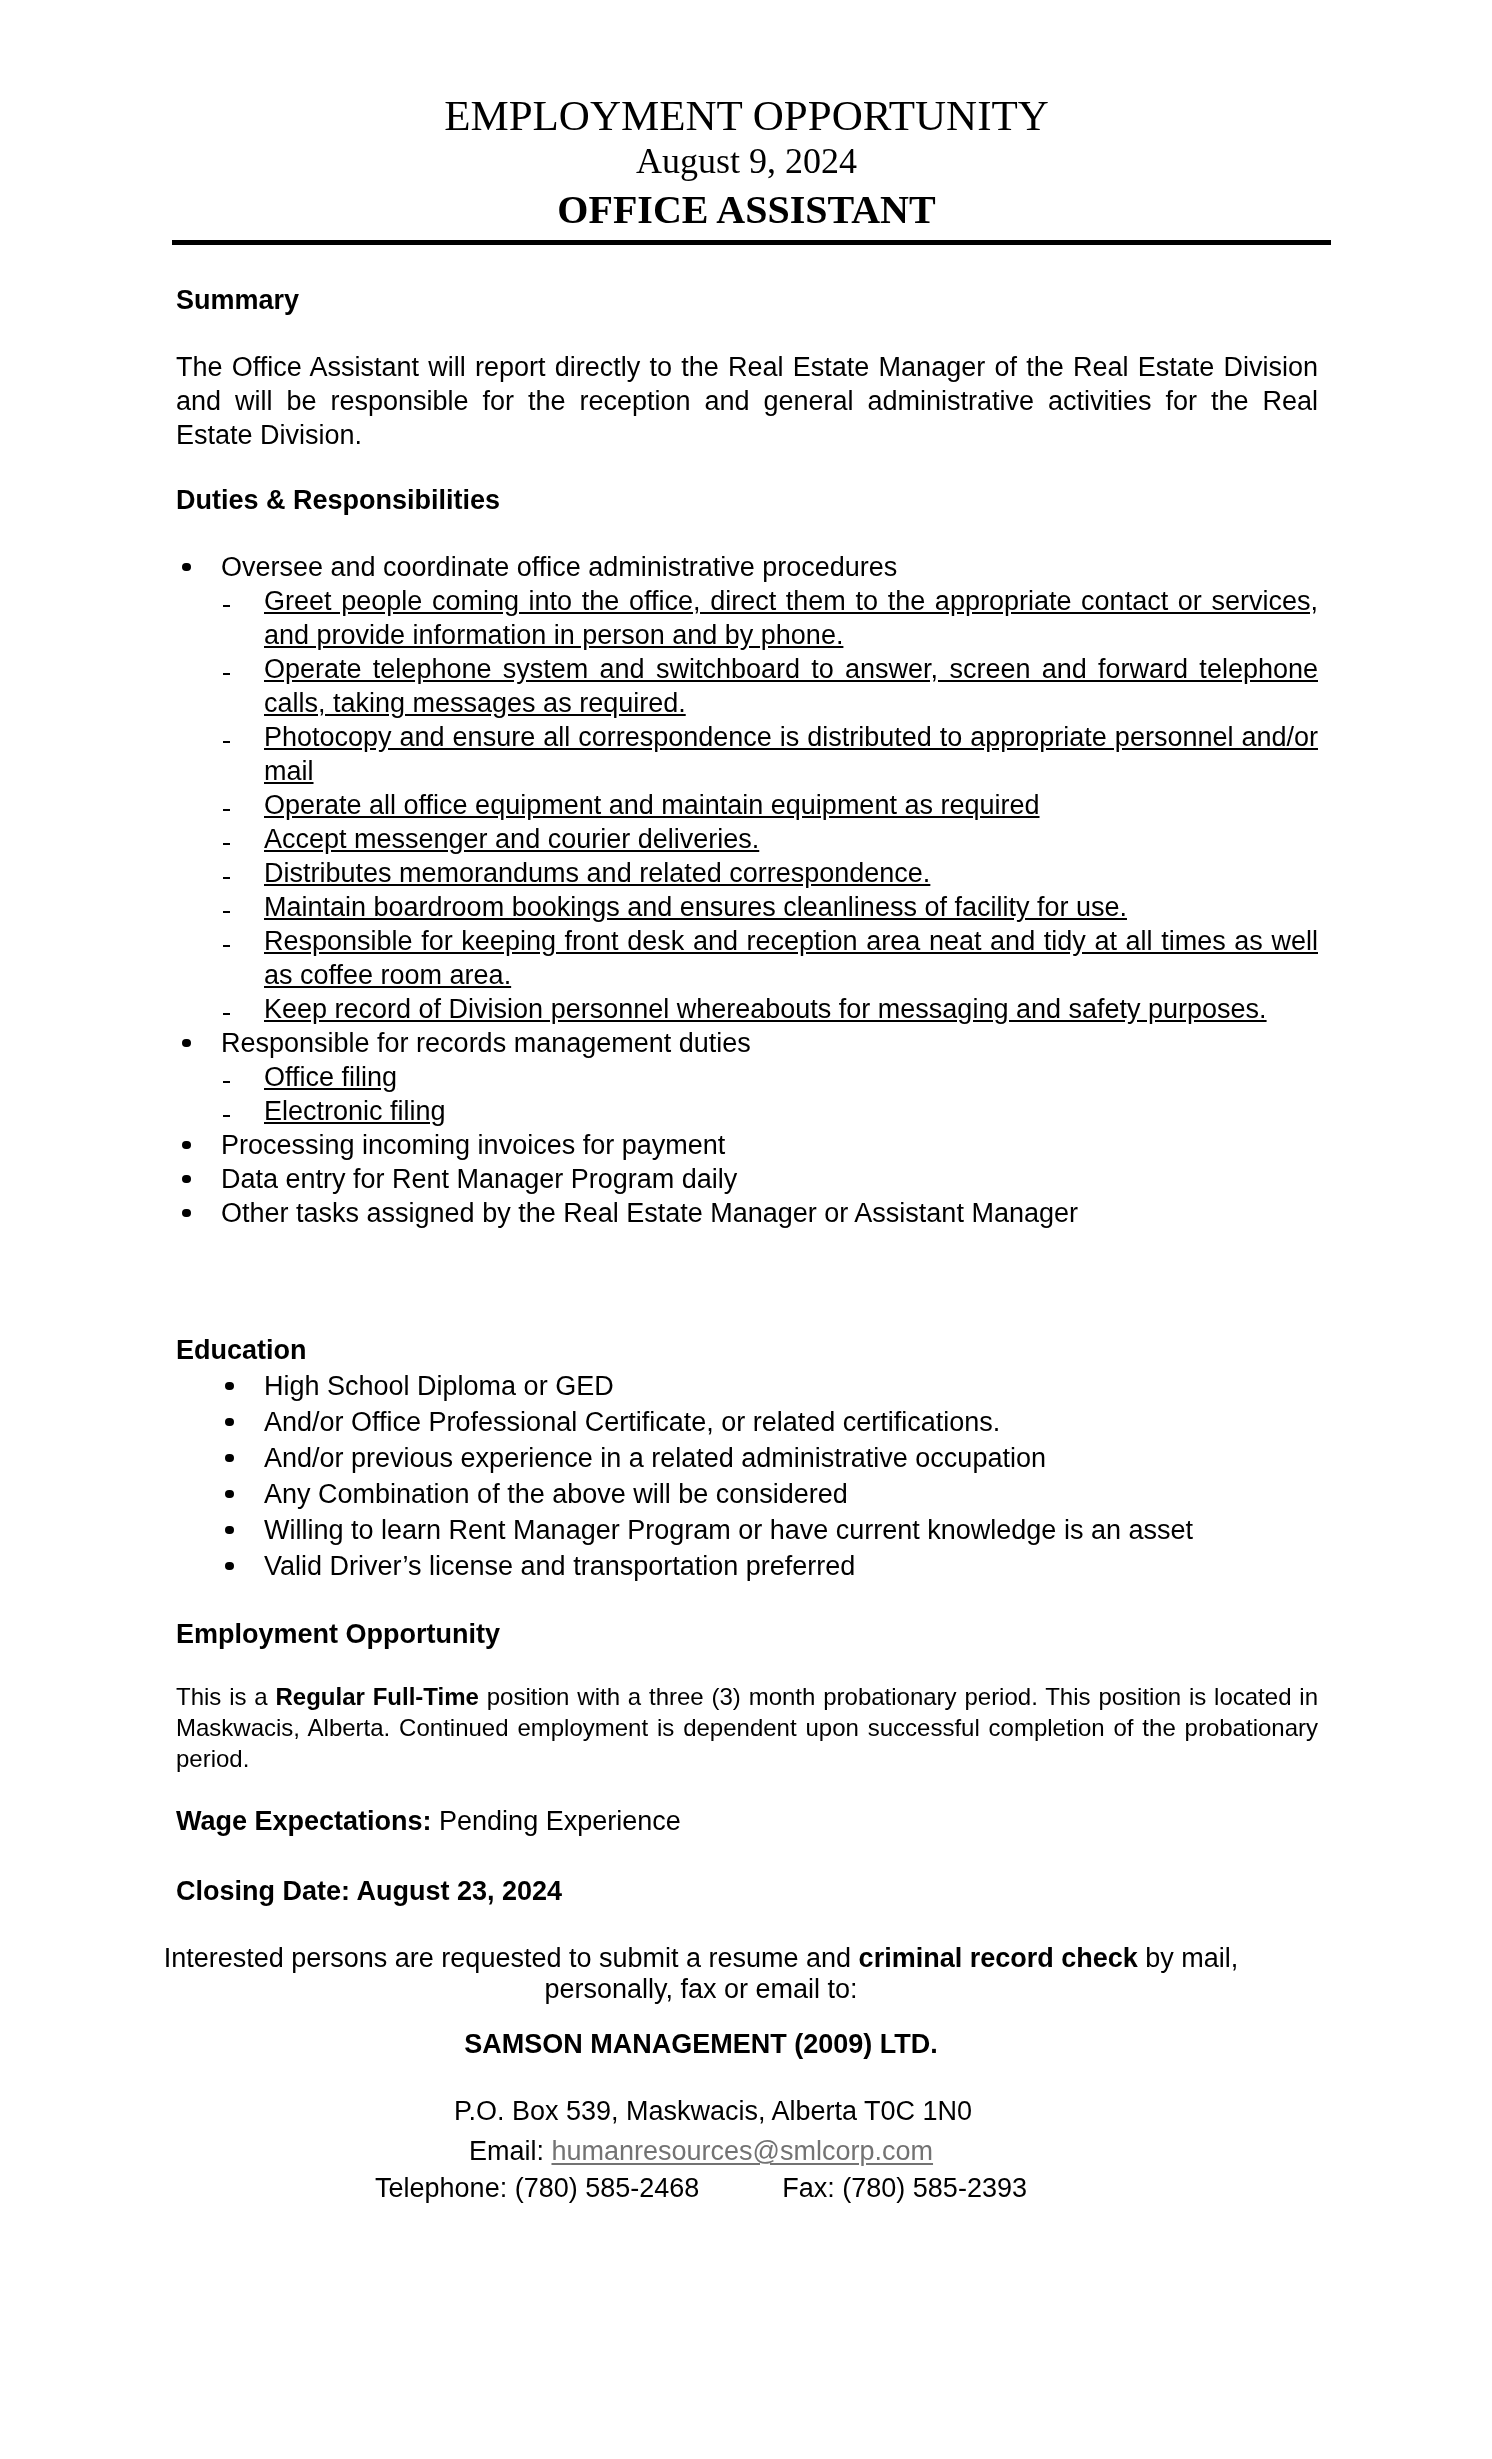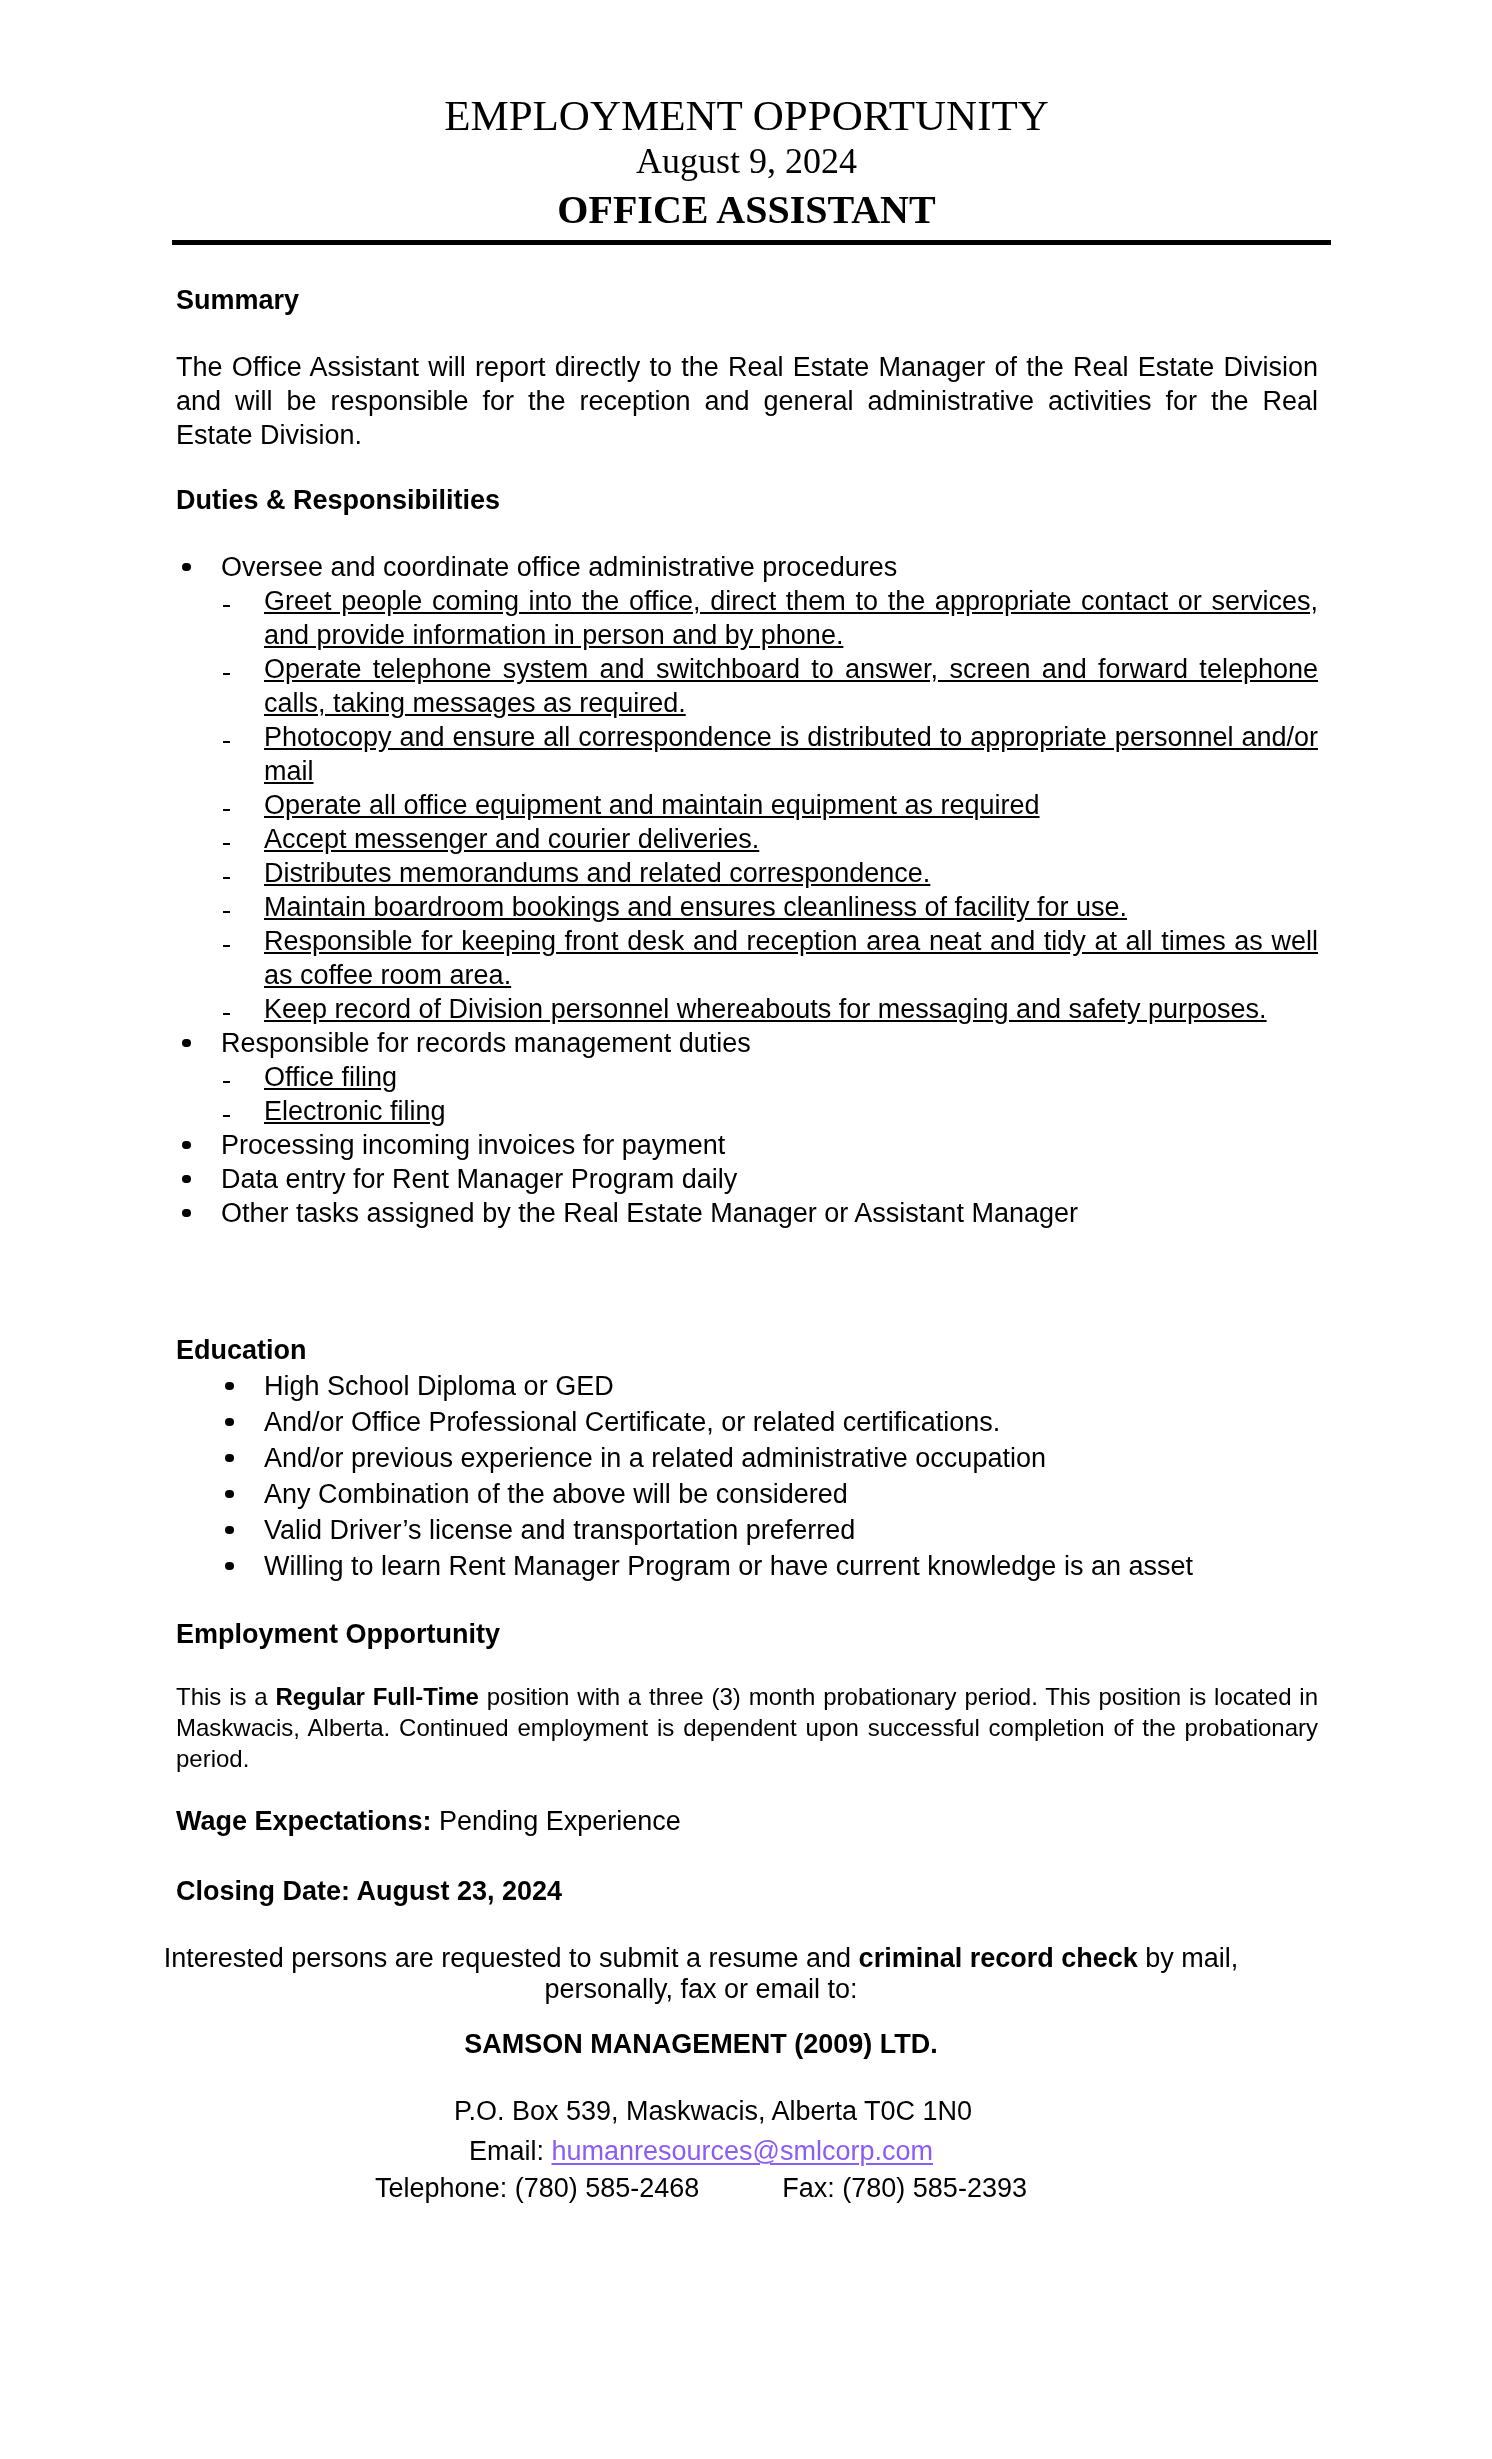--- a/index.html
+++ b/index.html
@@ -43,21 +43,21 @@
   .wage { top: 1804px; }
   .closing { top: 1874px; }
 
   .center { position: absolute; left: 0; width: 1402px; text-align: center; white-space: nowrap; font-size: 27px; line-height: 34px; }
   .interest1 { top: 1941px; }
   .interest2 { top: 1972px; }
   .company { top: 2027px; font-weight: bold; }
   .addr { top: 2094px; padding-left: 12px; }
   .email-line { top: 2134px; }
   .tel-line { top: 2171px; }
-  .email-link { color: #8b5cf6; text-decoration: underline; text-decoration-thickness: 1.9px; text-underline-offset: 2.9px; cursor: pointer; }
+  .email-link { color: #737373; text-decoration: underline; text-decoration-thickness: 1.9px; text-underline-offset: 2.9px; cursor: pointer; }
   .gap { display: inline-block; width: 83px; }
 </style>
 </head>
 <body>
 
 <div class="page">
 
   <div class="hdr-line hdr-kicker serif">EMPLOYMENT OPPORTUNITY</div>
   <div class="hdr-line hdr-date serif">August 9, 2024</div>
   <div class="hdr-line hdr-title serif">OFFICE ASSISTANT</div>
@@ -85,22 +85,22 @@
       <div class="li-bullet"><span class="mark"><span class="dot"></span></span><span>Data entry for Rent Manager Program daily</span></div>
       <div class="li-bullet"><span class="mark"><span class="dot"></span></span><span>Other tasks assigned by the Real Estate Manager or Assistant Manager</span></div>
     </div>
 
   <div class="h sans" style="top:1333px">Education</div>
   <div class="edu-list sans">
     <div class="edu-item"><span class="mark"><span class="dot"></span></span><span>High School Diploma or GED</span></div>
     <div class="edu-item"><span class="mark"><span class="dot"></span></span><span>And/or Office Professional Certificate, or related certifications.</span></div>
     <div class="edu-item"><span class="mark"><span class="dot"></span></span><span>And/or previous experience in a related administrative occupation</span></div>
     <div class="edu-item"><span class="mark"><span class="dot"></span></span><span>Any Combination of the above will be considered</span></div>
+    <div class="edu-item"><span class="mark"><span class="dot"></span></span><span>Willing to learn Rent Manager Program or have current knowledge is an asset</span></div>
     <div class="edu-item"><span class="mark"><span class="dot"></span></span><span>Valid Driver’s license and transportation preferred</span></div>
-    <div class="edu-item"><span class="mark"><span class="dot"></span></span><span>Willing to learn Rent Manager Program or have current knowledge is an asset</span></div>
   </div>
 
   <div class="h sans" style="top:1617px">Employment Opportunity</div>
   <div class="emp-para sans"><span>This is a </span><span class="b">Regular Full-Time</span><span> position with a three (3) month probationary period. This position is located in Maskwacis, Alberta. Continued employment is dependent upon successful completion of the probationary period.</span></div>
 
   <div class="h sans wage" style="font-weight:normal"><span class="b">Wage Expectations:</span><span> Pending Experience</span></div>
 
   <div class="h sans closing">Closing Date: August 23, 2024</div>
 
   <div class="center sans interest1"><span>Interested persons are requested to submit a resume and </span><span class="b">criminal record check</span><span> by mail,</span></div>

